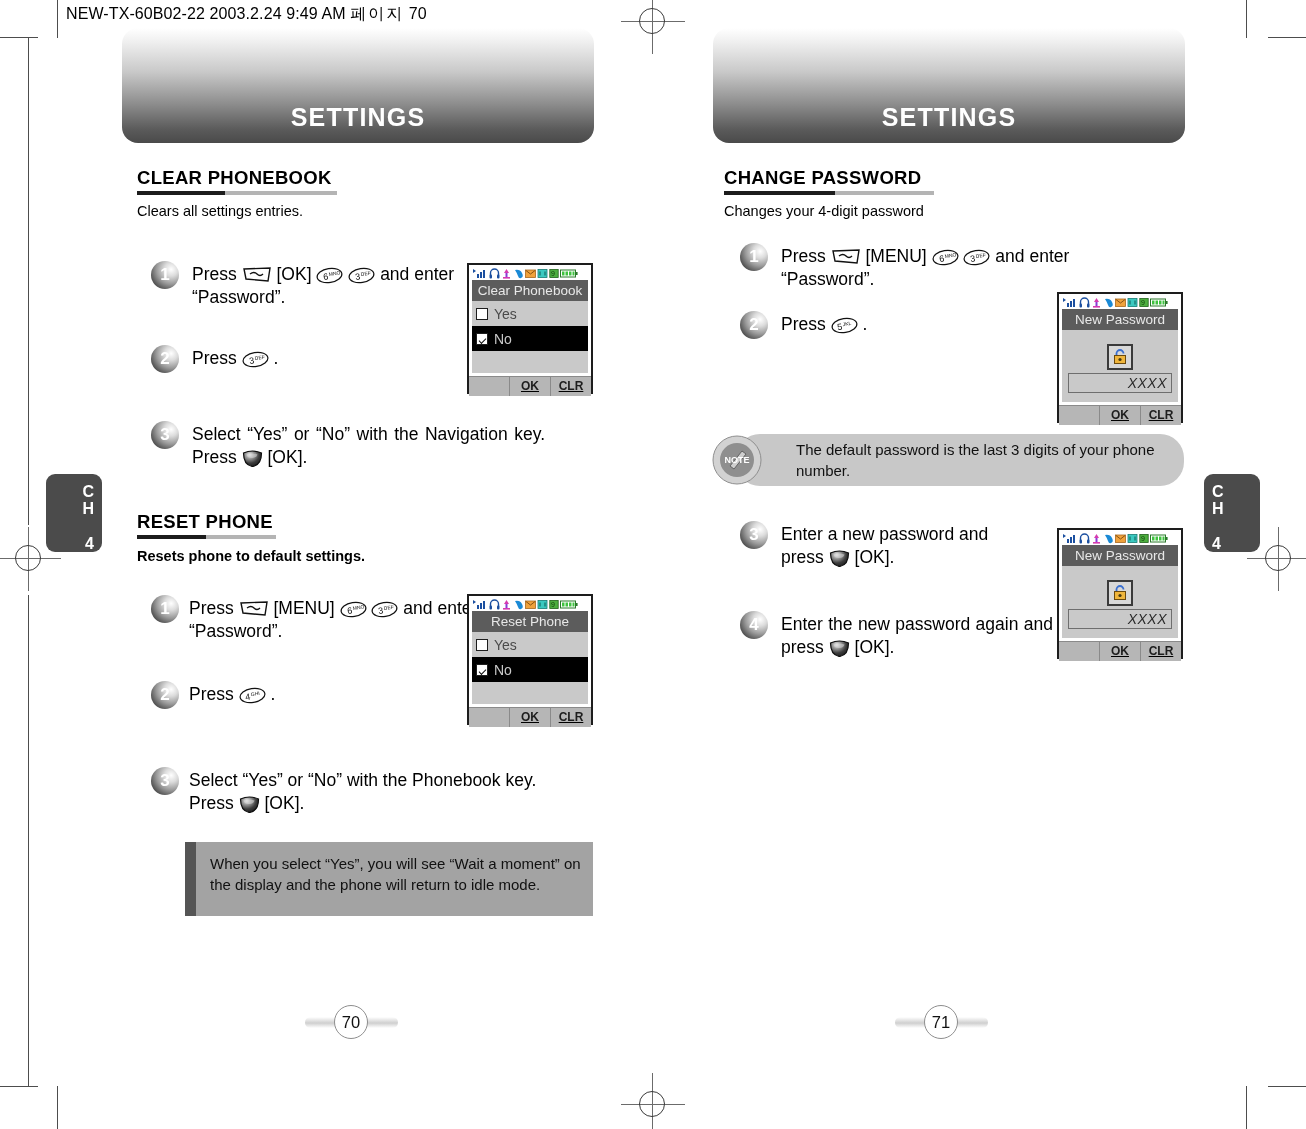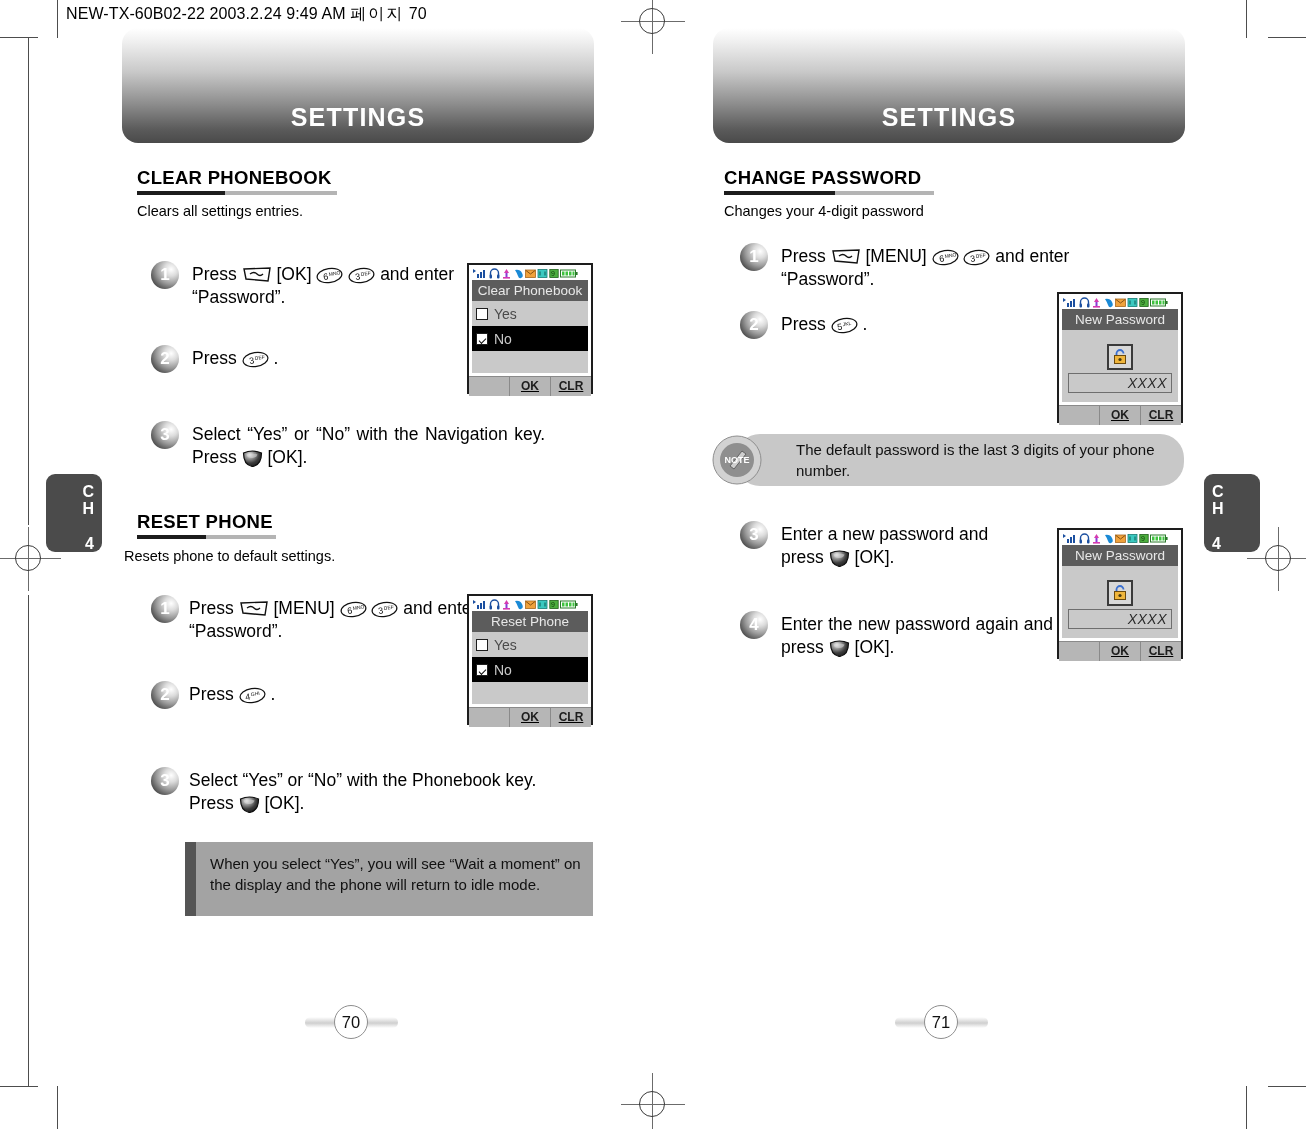--- a/index.html
+++ b/index.html
@@ -524,21 +524,21 @@
     </div>
     <div class="phone-soft" style="margin-top:3px;">
       <div></div>
       <div>OK</div>
       <div>CLR</div>
     </div>
   </div>
 
   <div class="sec-head" style="left:137px;top:511px;">RESET PHONE</div>
   <div class="sec-rule" style="left:137px;top:535px;width:139px;background:linear-gradient(to right,#1c1c1c 0%,#1c1c1c 50%,#b4b4b4 50%,#b4b4b4 100%);"></div>
-  <div class="sec-desc" style="left:124px;top:548px;">Resets phone to default settings.</div>
+  <div class="sec-desc" style="left:137px;top:548px;font-weight:bold;">Resets phone to default settings.</div>
 
   <div class="step" style="left:151px;top:595px;width:330px;">
     <div class="step-num">1</div>
     <div class="step-body" style="left:38px;top:2px;width:290px;">
       <span>Press</span>
       <svg class="kspan key-soft" viewBox="0 0 30 18">
           <use href="#g-softkey"></use>
         </svg>
       <span>[MENU]</span>
       <svg class="kspan key-num" viewBox="0 0 27 17">

